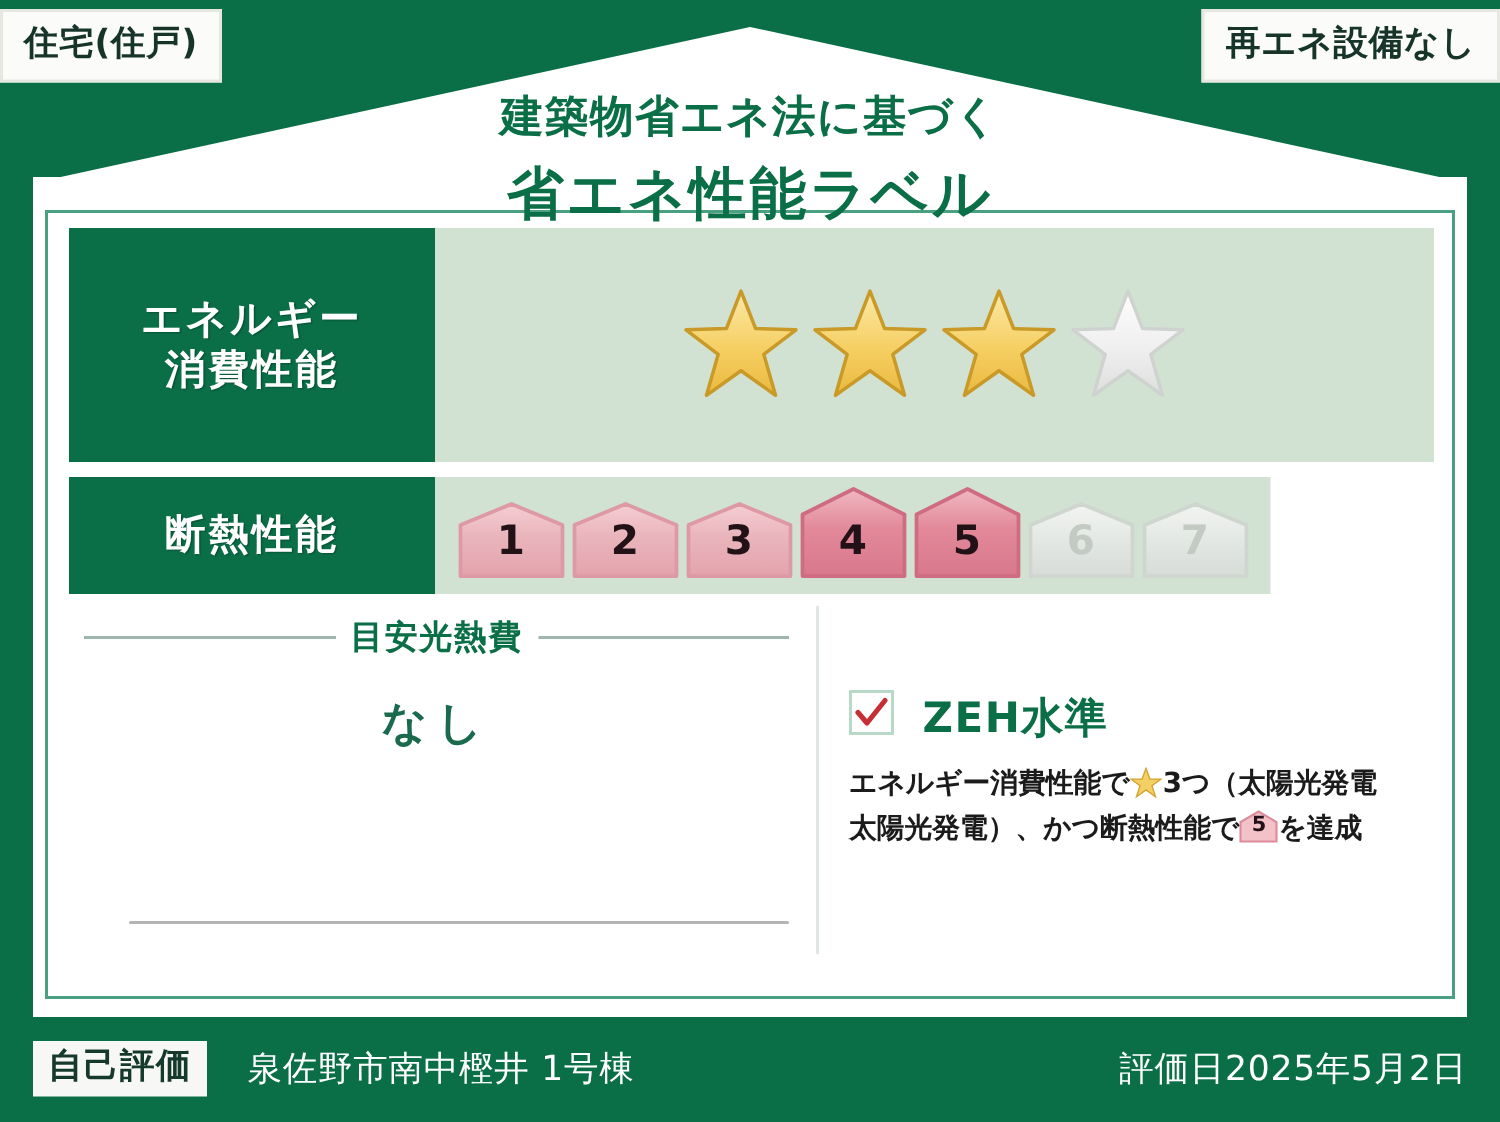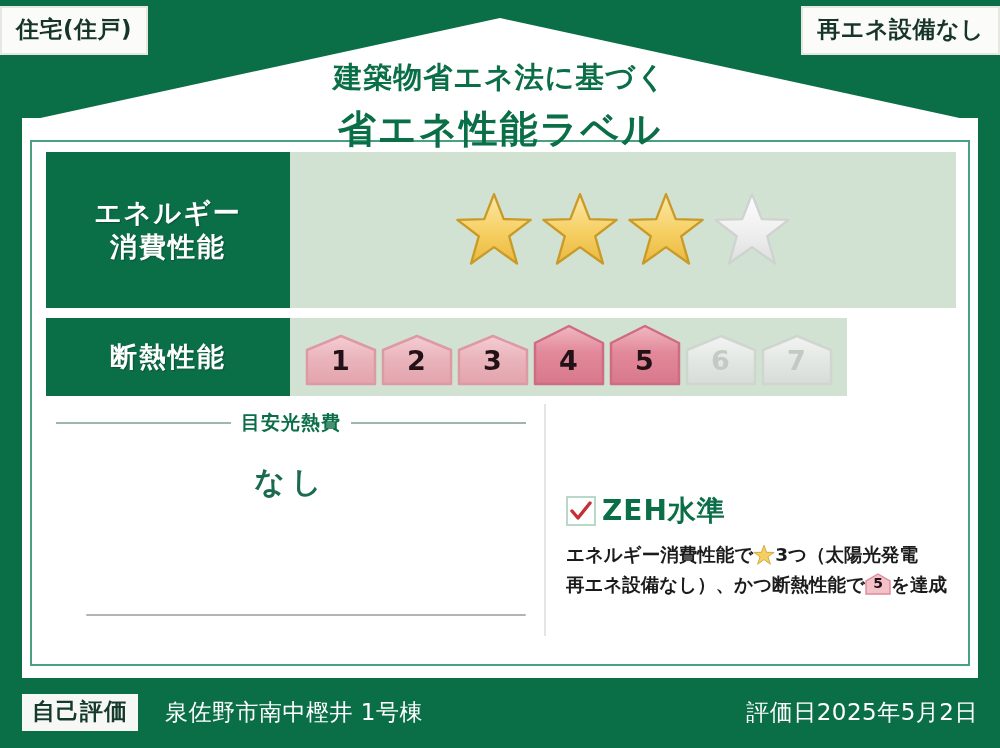--- a/index.html
+++ b/index.html
@@ -138,21 +138,21 @@
   .cost-heading {
     position: absolute;
     left: 24px; top: 268px;
     width: 470px;
     display: flex;
     align-items: center;
     gap: 10px;
     color: #0a6e47;
   }
   .cost-heading .rule { flex: 1; height: 2px; background: #9fb6ac; }
-  .cost-heading .txt { font-size: 19px; font-weight: bold; letter-spacing: 1px; white-space: nowrap; }
+  .cost-heading .txt { font-size: 22px; font-weight: bold; letter-spacing: 1px; white-space: nowrap; }
 
   .cost-value {
     position: absolute;
     left: 24px; top: 320px;
     width: 470px;
     text-align: center;
     color: #1a6b4d;
     font-size: 30px;
     font-weight: bold;
     letter-spacing: 6px;
@@ -170,21 +170,21 @@
     width: 2px; height: 232px;
     background: #e3e7e3;
   }
 
   
   .zeh {
     position: absolute;
     left: 534px; top: 318px;
     width: 392px;
   }
-  .zeh-head { display: flex; align-items: center; gap: 6px; margin-bottom: 10px; margin-top: 32px; }
+  .zeh-head { display: flex; gap: 19px; margin-bottom: 10px; }
   .checkbox {
     width: 30px; height: 30px;
     background: #ffffff;
     border: 2px solid #b8d8c8;
     display: flex; align-items: center; justify-content: center;
     flex: 0 0 auto;
   }
   .checkbox svg { width: 24px; height: 24px; display: block; }
   .zeh-title {
     color: #0a6e47;
@@ -443,21 +443,21 @@
             <path d="M3 12 L9 19 L21 4" fill="none" stroke="#c62f36" stroke-width="3.4" stroke-linecap="round" stroke-linejoin="round"></path>
           </svg>
         </span>
         <span class="zeh-title">ZEH水準</span>
       </div>
       <div class="zeh-desc">
         <span>エネルギー消費性能で</span><span class="inline-star">
           <svg viewBox="0 0 100 100">
             <polygon points="50,6 62,38 96,38 68,58 79,92 50,71 21,92 32,58 4,38 38,38" fill="#f4cf63" stroke="#d2a32e" stroke-width="4"></polygon>
           </svg></span><span>3つ（太陽光発電</span><br>
-        <span>再エネ設備なし）、かつ断熱性能で</span><span class="inline-grade">
+        <span>太陽光発電）、かつ断熱性能で</span><span class="inline-grade">
           <svg viewBox="0 0 26 22" preserveAspectRatio="none">
             <polygon points="13,1 25,8 25,21 1,21 1,8" fill="#f3c2c9" stroke="#dd8b99" stroke-width="1.4"></polygon>
           </svg>
           <span>5</span></span><span>を達成</span>
       </div>
     </div>
 
   </div>
 
   <div class="footer">

